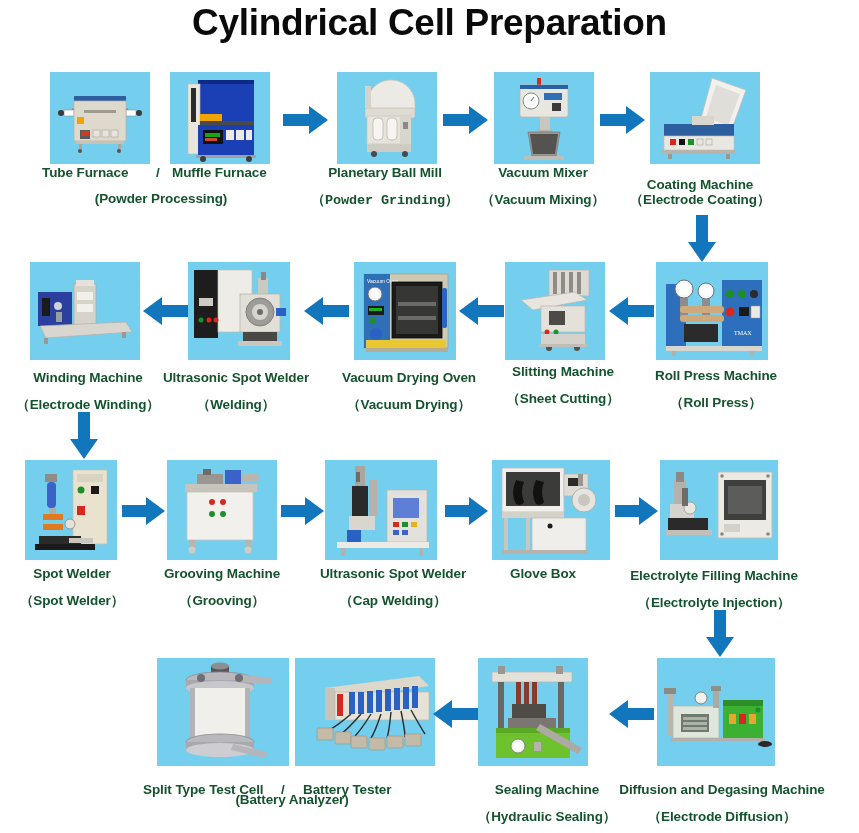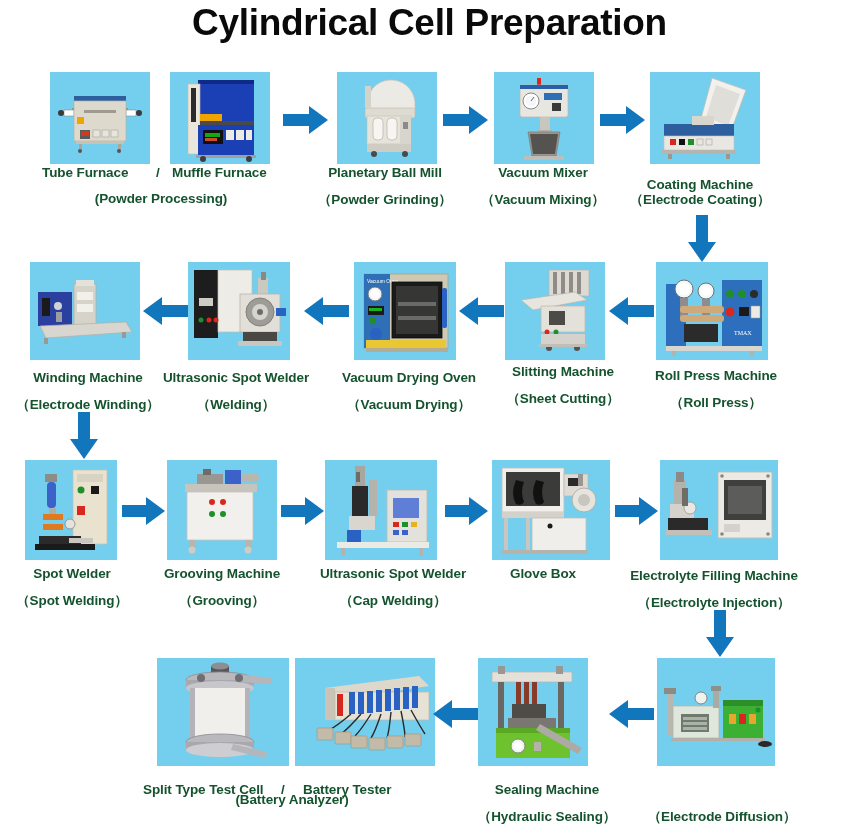--- a/index.html
+++ b/index.html
@@ -180,21 +180,21 @@
         <path d="M0 10 L26 10 L26 2 L45 16 L26 30 L26 22 L0 22 Z" fill="#1276bc"></path>
       </svg>
   </div>
 
   <div class="lbl" style="left:42px;top:165px;">Tube Furnace</div>
   <div class="lbl" style="left:156px;top:165px;">/</div>
   <div class="lbl" style="left:172px;top:165px;">Muffle Furnace</div>
   <div class="lbl c" style="left:161px;top:191px;">(Powder Processing)</div>
 
   <div class="lbl c" style="left:385px;top:165px;">Planetary Ball Mill</div>
-  <div class="lbl c" style="left:385px;top:191px;">（Powder Grinding）</div>
+  <div class="lbl c" style="left:385px;top:191px;font-family:Liberation Mono, monospace;">（Powder Grinding）</div>
 
   <div class="lbl c" style="left:543px;top:165px;">Vacuum Mixer</div>
   <div class="lbl c" style="left:543px;top:191px;">（Vacuum Mixing）</div>
 
   <div class="lbl c" style="left:700px;top:165px;margin-top:12px;">Coating Machine</div>
   <div class="lbl c" style="left:700px;top:191px;">（Electrode Coating）</div>
 
   <div class="arrow" style="left:686px;top:215px;width:32px;height:48px;">
     <svg viewBox="0 0 32 48">
         <path d="M10 0 L22 0 L22 27 L30 27 L16 47 L2 27 L10 27 Z" fill="#1276bc"></path>
@@ -489,21 +489,21 @@
         <path d="M0 10 L24 10 L24 2 L43 16 L24 30 L24 22 L0 22 Z" fill="#1276bc"></path>
       </svg>
   </div>
   <div class="arrow" style="left:615px;top:495px;width:44px;height:32px;">
     <svg viewBox="0 0 44 32">
         <path d="M0 10 L24 10 L24 2 L43 16 L24 30 L24 22 L0 22 Z" fill="#1276bc"></path>
       </svg>
   </div>
 
   <div class="lbl c" style="left:72px;top:566px;">Spot Welder</div>
-  <div class="lbl c" style="left:72px;top:592px;">（Spot Welding）</div>
+  <div class="lbl c" style="left:72px;top:592px;">（Spot Welder）</div>
 
   <div class="lbl c" style="left:222px;top:566px;text-align:right;">Grooving Machine</div>
   <div class="lbl c" style="left:222px;top:592px;">（Grooving）</div>
 
   <div class="lbl c" style="left:393px;top:566px;">Ultrasonic Spot Welder</div>
   <div class="lbl c" style="left:393px;top:592px;">（Cap Welding）</div>
 
   <div class="lbl c" style="left:543px;top:566px;">Glove Box</div>
 
   <div class="lbl c" style="left:714px;top:568px;">Electrolyte Filling Machine</div>
@@ -633,15 +633,16 @@
   </div>
 
   <div class="lbl" style="left:143px;top:782px;">Split Type Test Cell</div>
   <div class="lbl" style="left:281px;top:782px;">/</div>
   <div class="lbl" style="left:303px;top:782px;">Battery Tester</div>
   <div class="lbl c" style="left:276px;top:792px;margin-left:16px;">(Battery Analyzer)</div>
 
   <div class="lbl c" style="left:547px;top:782px;">Sealing Machine</div>
   <div class="lbl c" style="left:547px;top:808px;">（Hydraulic Sealing）</div>
 
+  <div class="lbl c" style="left:722px;top:782px;">Diffusion and Degasing Machine</div>
   <div class="lbl c" style="left:722px;top:808px;">（Electrode Diffusion）</div>
 
 </div>
 
 </body></html>

